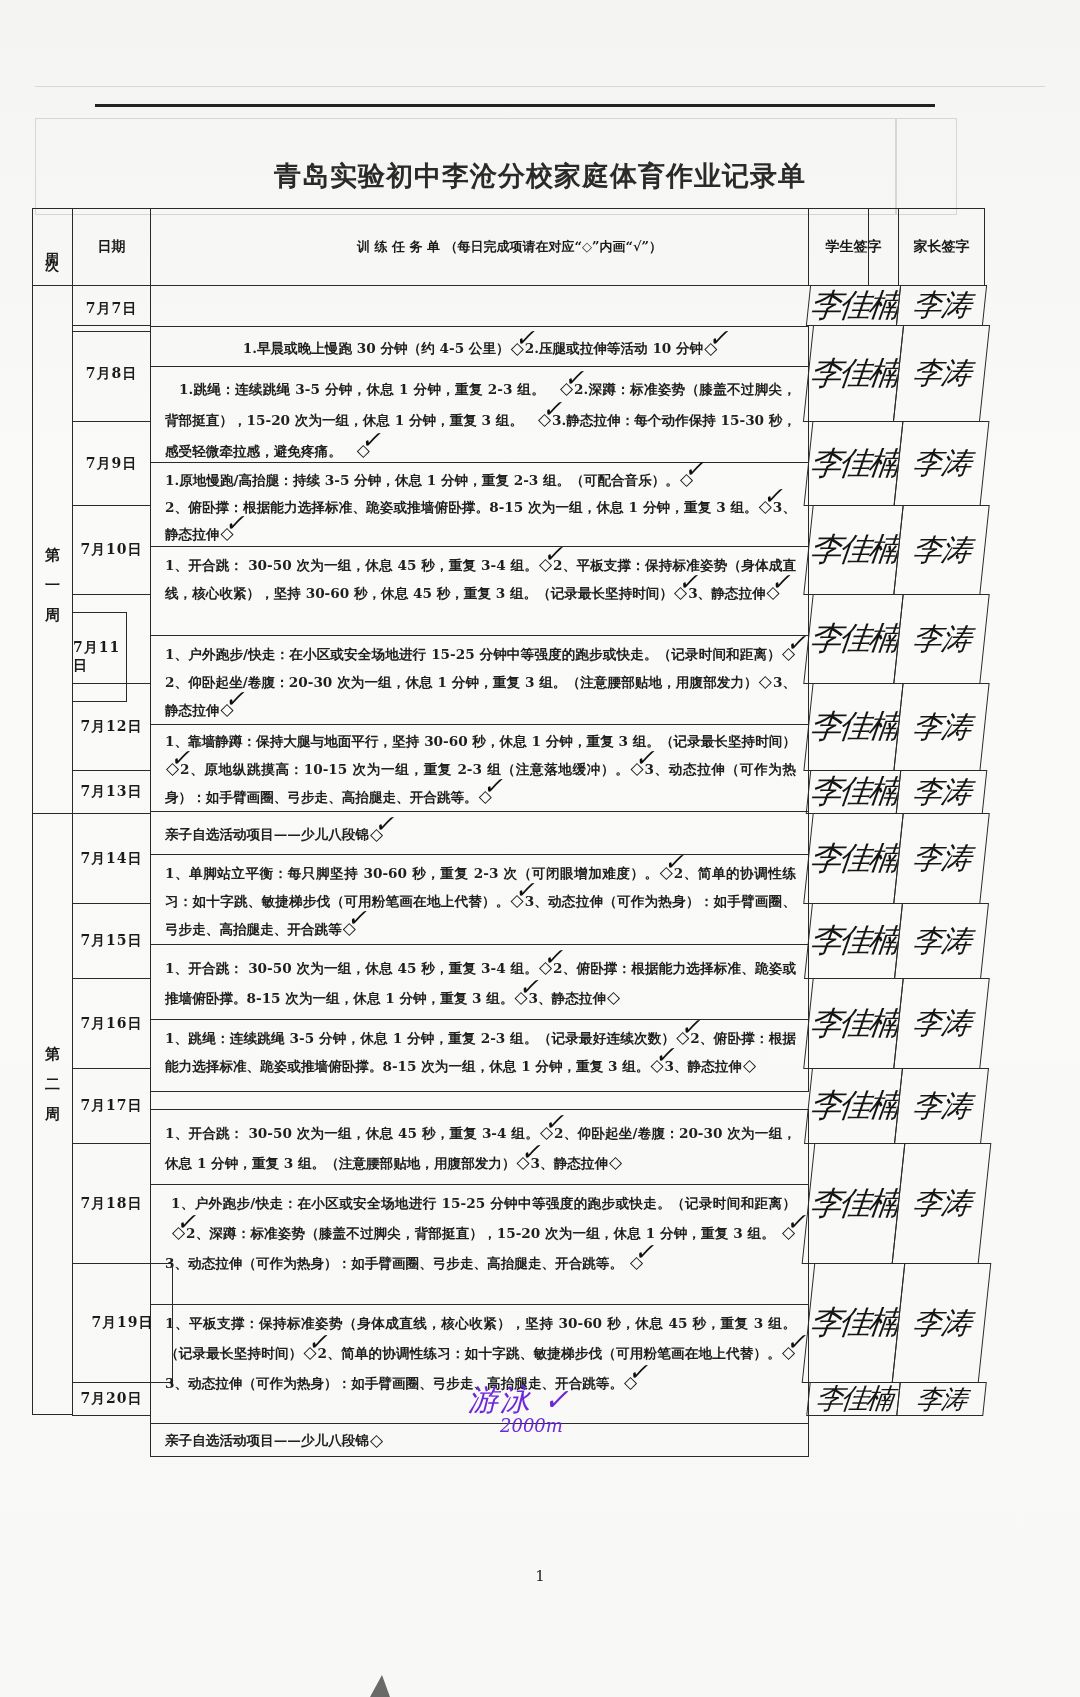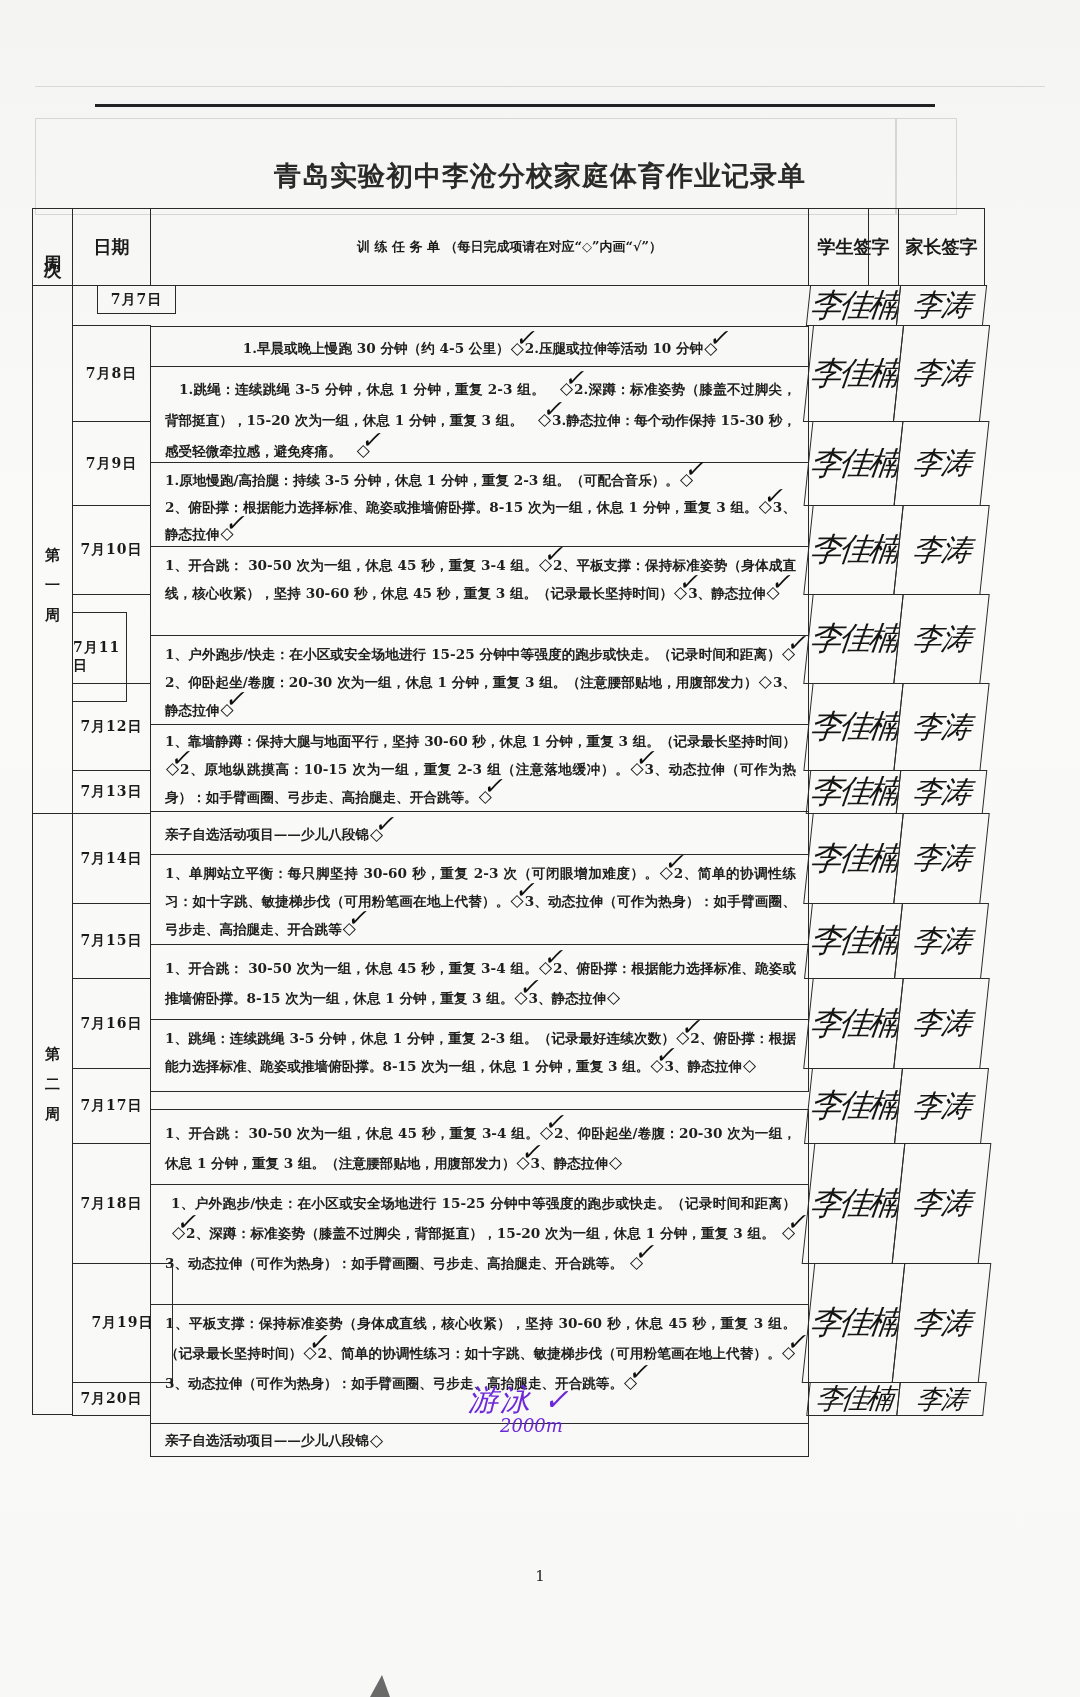--- a/index.html
+++ b/index.html
@@ -13,21 +13,21 @@
   .top-rule { position:absolute; left:95px; top:104px; width:840px; height:3px; background:#222; }
   .faint-rule { position:absolute; left:35px; top:86px; width:1010px; height:1px; background:#d8d8d8; }
   .ghost-box { position:absolute; border:1px solid #d6d6d6; }
   .title {
     position:absolute; left:0; width:1080px; top:158px; text-align:center;
     font-size:27px; letter-spacing:1px; font-weight:bold; color:#2a2a2a;
     font-family:"DejaVu Sans","Liberation Sans",sans-serif;
   }
   .grid { position:absolute; left:32px; top:208px; width:953px; height:1207px; }
   .cell { position:absolute; box-sizing:border-box; border:1.6px solid #2a2a2a; background:transparent; }
-  .hcell { display:flex; align-items:center; justify-content:center; text-align:center; font-size:18px; font-weight:bold; }
+  .hcell { display:flex; align-items:center; justify-content:center; text-align:center; font-size:14px; font-weight:bold; }
   .week-lbl { font-size:15px; font-weight:bold; line-height:30px; text-align:center; }
   .date { display:flex; align-items:center; justify-content:center; font-size:14px; font-weight:bold; letter-spacing:1px; }
   .task { padding:6px 12px 4px 14px; font-size:13.6px; line-height:30px; text-align:justify; font-weight:bold; color:#202020;margin-top:41px; }
   .task.center { text-align:center; }
   .task.single { display:flex; align-items:center; }
   .sig { display:flex; align-items:center; justify-content:center; overflow:hidden;
          font-family:"DejaVu Serif","Liberation Serif",serif; font-style:italic;
          font-size:32px; color:#151515; letter-spacing:-3px; transform:skewX(-6deg); }
   .sig.parent { font-size:30px; letter-spacing:-1px; }
   .mark { display:inline-block; font-size:17px; margin:0 1px; color:#111; font-weight:normal; position:relative; }
@@ -66,21 +66,21 @@
     </div>
   </div>
   <div class="cell" style="left:0;top:605px;width:41px;height:602px;display:flex;align-items:center;justify-content:center;padding-bottom:60px;">
     <div class="week-lbl">
       <div>第</div>
       <div>二</div>
       <div>周</div>
     </div>
   </div>
 
-  <div class="cell date" style="left:40px;top:77px;width:79px;height:29px;margin-left:25px;">7月7日</div>
+  <div class="cell date" style="left:40px;top:77px;width:79px;height:47px;">7月7日</div>
   <div class="cell task center single" style="left:118px;top:77px;width:659px;height:41px;justify-content:center;">
     <span>1.早晨或晚上慢跑 30 分钟（约 4-5 公里）</span>
       <span class="mark">◇<span class="tick">✓</span></span>
       <span>2.压腿或拉伸等活动 10 分钟</span>
       <span class="mark">◇<span class="tick">✓</span></span>
   </div>
   <div class="cell sig" style="left:776px;top:77px;width:91px;height:41px;">李佳楠</div>
   <div class="cell sig parent" style="left:866px;top:77px;width:87px;height:41px;">李涛</div>
 
   <div class="cell date" style="left:40px;top:117px;width:79px;height:97px;">7月8日</div>

